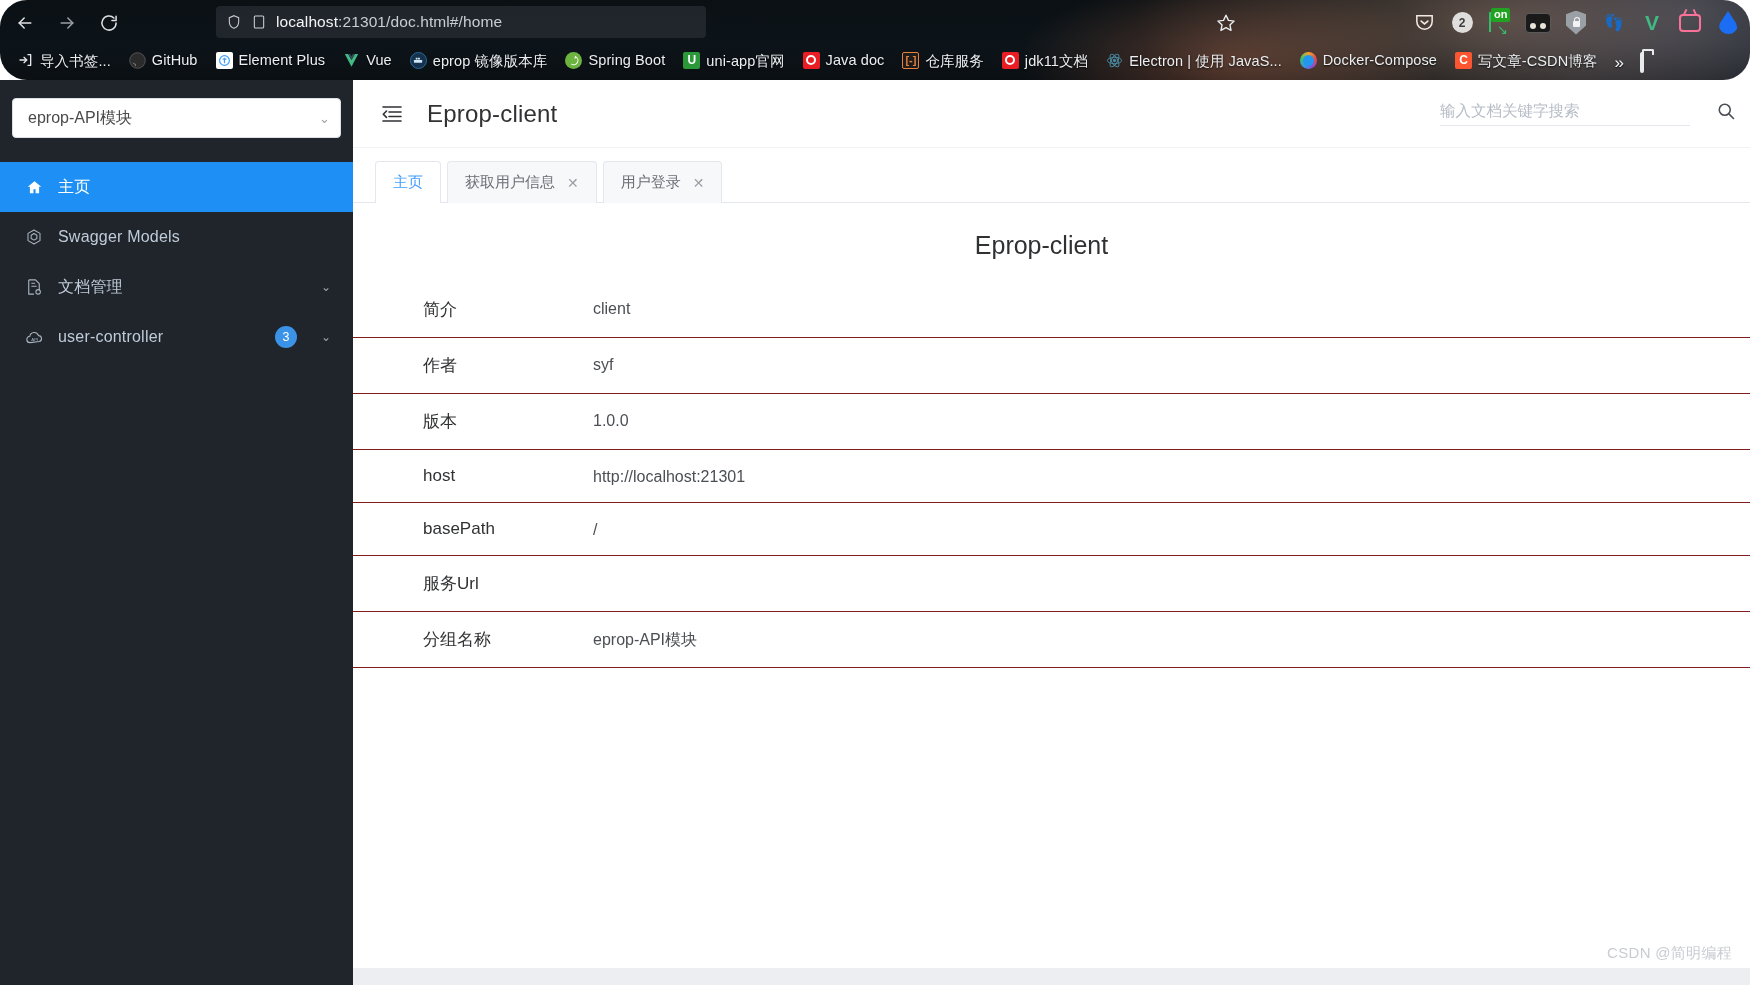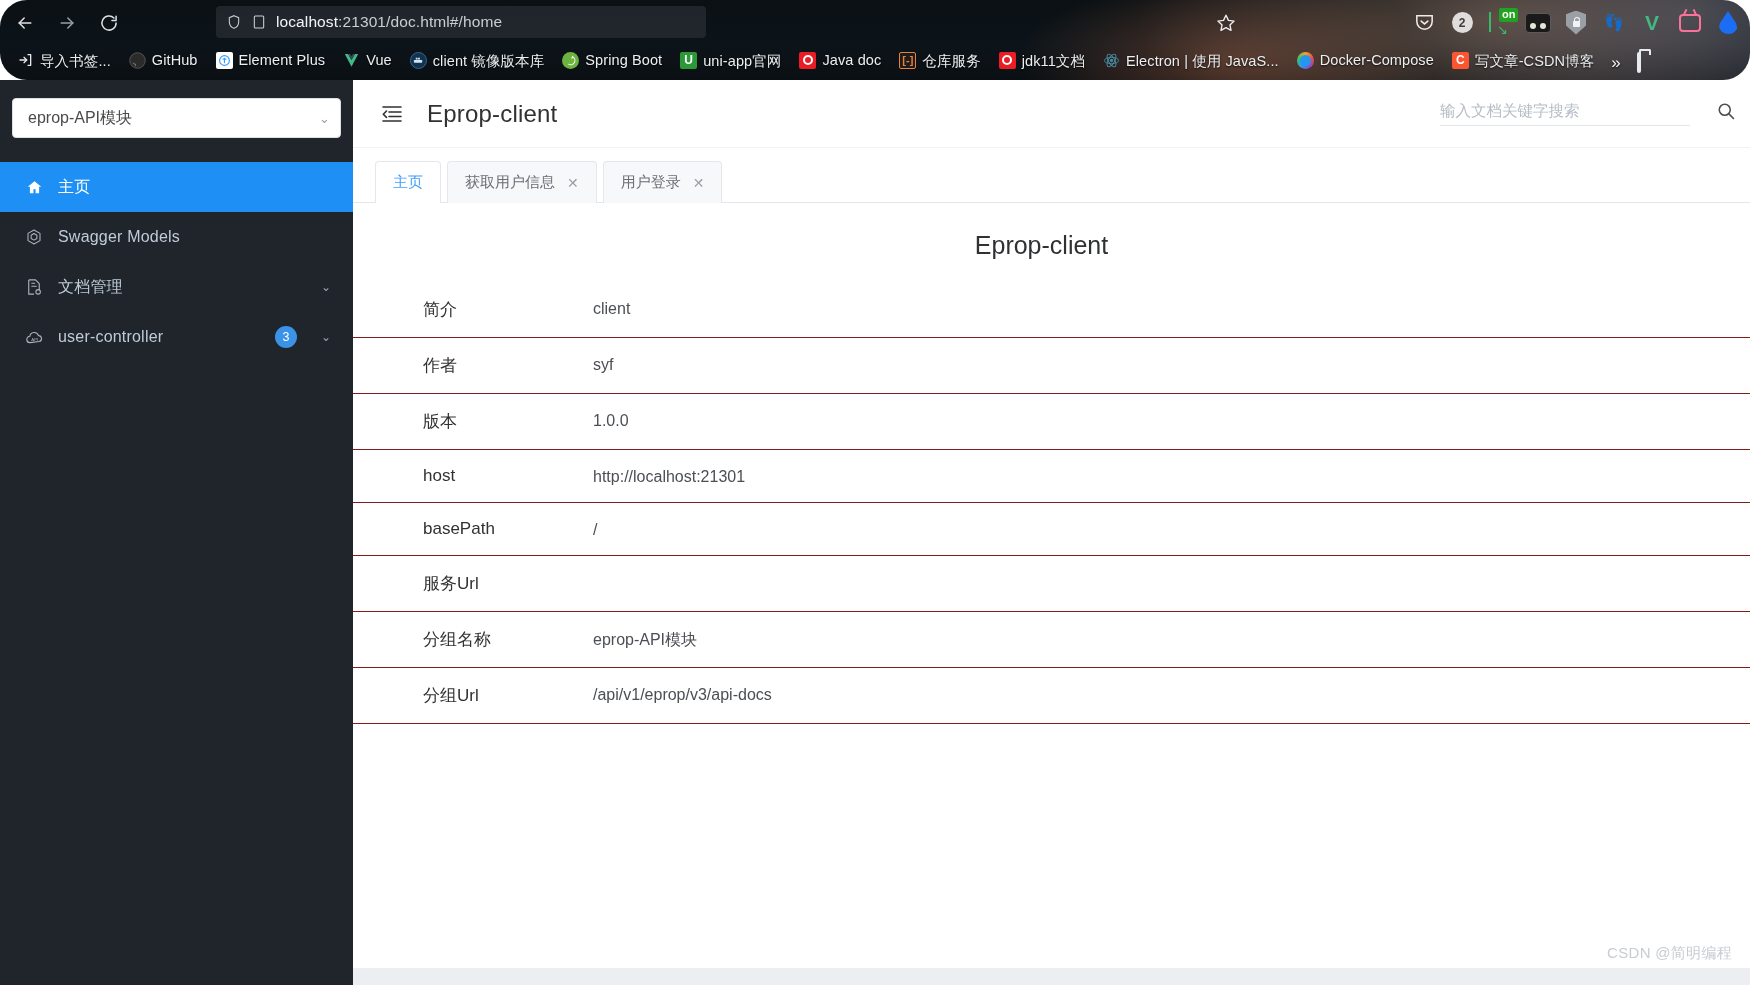--- a/index.html
+++ b/index.html
@@ -75,21 +75,21 @@
     width: 21px; height: 21px; border-radius: 50%;
     background: rgba(255,255,255,.82);
     color: #3c3c3c;
     font-size: 12px; font-weight: bold;
     display: flex; align-items: center; justify-content: center;
   }
   .on-badge {
     position: relative; width: 26px; height: 24px;
   }
   .on-badge .ontag {
-    position: absolute; top: -3px; left: 12px;
+    position: absolute; top: -3px; left: 4px;
     background: #21a321; color: #fff;
     font-size: 11px; font-weight: bold;
     padding: 1px 3px 2px; border-radius: 2px;
     line-height: 1;
   }
   .on-badge .bar { position: absolute; left: 2px; top: 1px; width: 2px; height: 20px; background: #35bb6a; }
   .on-badge .arrow { position: absolute; left: 10px; top: 12px; color: #35bb6a; font-size: 13px; line-height: 1; }
   .ooze {
     width: 26px; height: 20px; border-radius: 4px;
     background: #1a1a1a; position: relative; border: 1px solid #5a5a5a;
@@ -478,21 +478,21 @@
     <div class="bm">
       <span class="bm-ico">
         <span class="circ" style="background:#14324d;border:1px solid #2b6a99;">
           <svg width="11" height="9" viewBox="0 0 24 18" fill="#cfe6f5">
               <rect x="2" y="8" width="18" height="6" rx="1"></rect>
               <rect x="6" y="3" width="4" height="4"></rect>
               <rect x="11" y="3" width="4" height="4"></rect>
             </svg>
         </span>
       </span>
-      <span class="bm-label">client 镜像版本库</span>
+      <span class="bm-label">eprop 镜像版本库</span>
     </div>
 
     <div class="bm">
       <span class="bm-ico">
         <span class="circ" style="background:#6db33f;">
           <svg width="11" height="11" viewBox="0 0 24 24" fill="none" stroke="#fff" stroke-width="2.2" stroke-linecap="round">
               <path d="M17 4a9 9 0 1 1-9 16"></path>
               <path d="M16 3l1.5 3-3 .6"></path>
             </svg>
         </span>
@@ -686,24 +686,20 @@
           <td class="v">/</td>
         </tr>
         <tr>
           <td class="k">服务Url</td>
           <td class="v"></td>
         </tr>
         <tr>
           <td class="k">分组名称</td>
           <td class="v">eprop-API模块</td>
         </tr>
-        <tr>
-          <td class="k">分组Url</td>
-          <td class="v">/api/v1/eprop/v3/api-docs</td>
-        </tr>
       </tbody>
         </table>
 
       <div class="watermark">CSDN @简明编程</div>
     </div>
   </div>
 
   <div class="bottom-strip"></div>
 </div>
 

